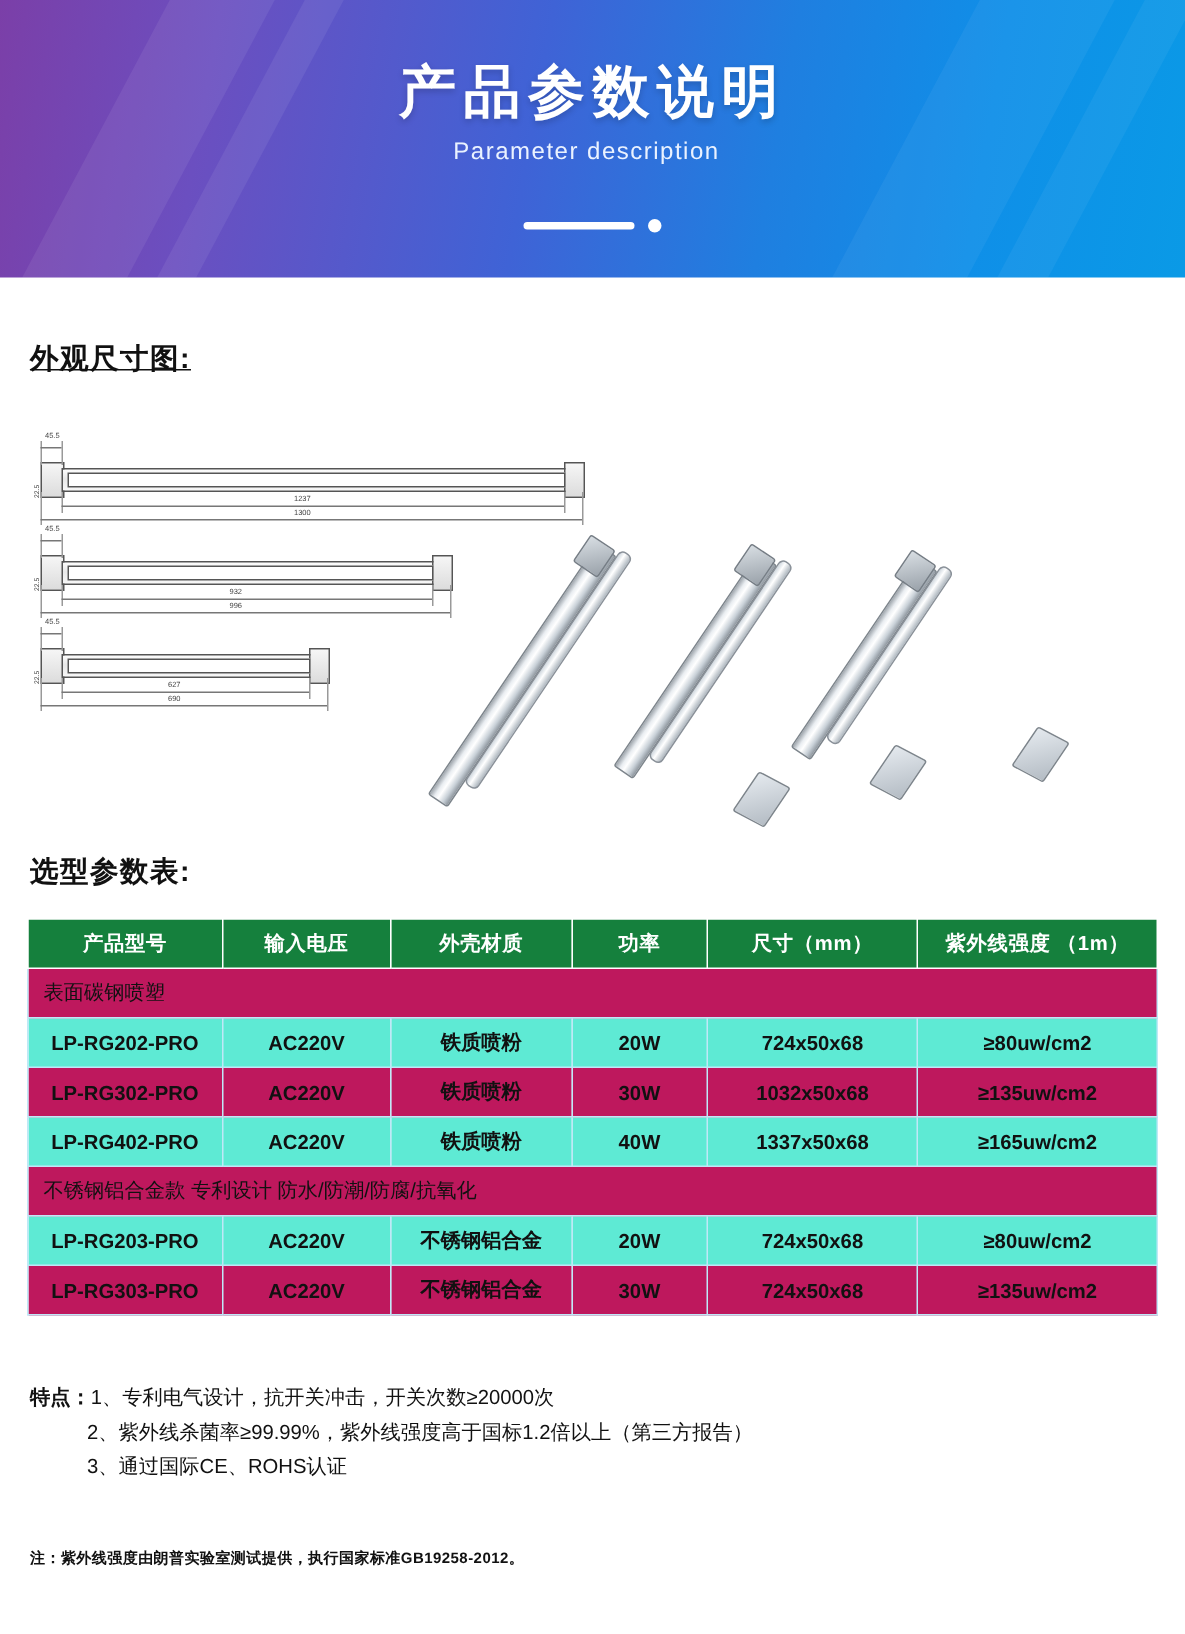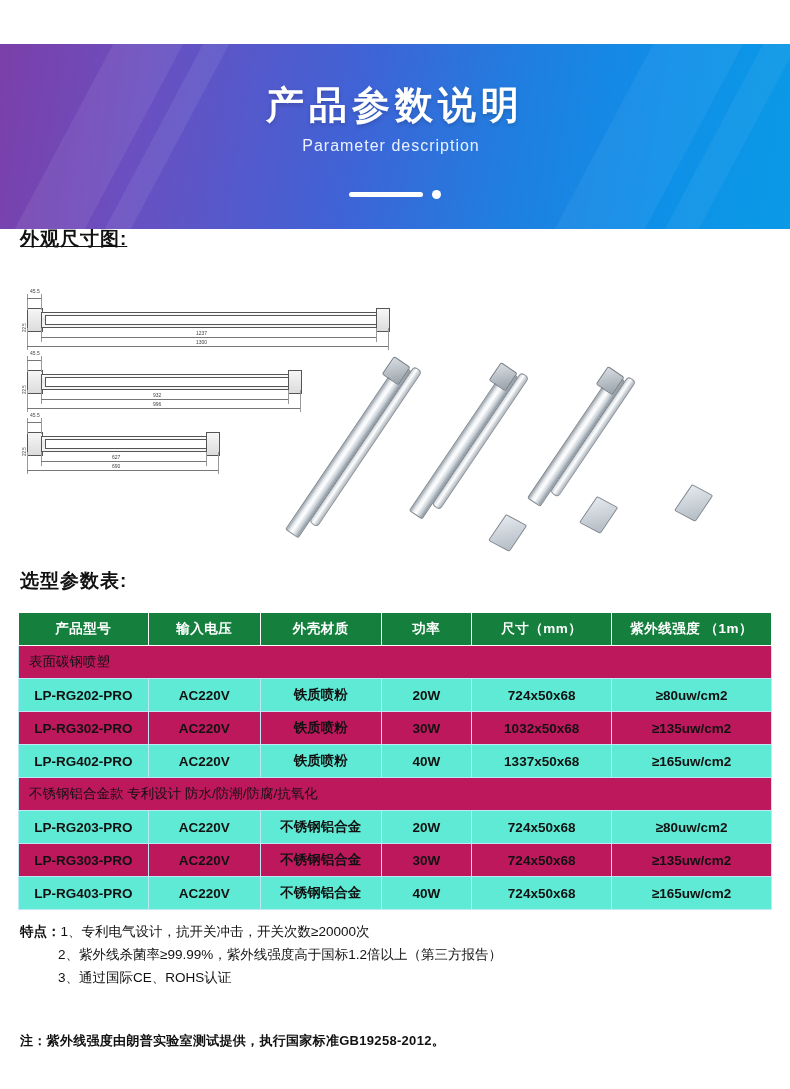--- a/index.html
+++ b/index.html
@@ -10,21 +10,20 @@
     color:#111;
     position:relative;
     overflow:hidden;
   }
   
   .banner{
     position:relative;
     width:790px;height:185px;
     background:linear-gradient(100deg,#7b3fa8 0%,#6b4fc0 18%,#3f63d6 45%,#1f7fe0 65%,#0f8fe8 82%,#0a9ae6 100%);
     overflow:hidden;
-    margin-top:44px;
   }
   .banner .stripe{
     position:absolute;
     background:rgba(255,255,255,0.07);
     transform:skewX(-28deg);
   }
   .banner .s1{left:60px;top:-40px;width:70px;height:280px;}
   .banner .s2{left:150px;top:-40px;width:26px;height:280px;}
   .banner .s3{left:600px;top:-40px;width:90px;height:280px;background:rgba(255,255,255,0.05);}
   .banner .s4{left:710px;top:-40px;width:34px;height:280px;background:rgba(255,255,255,0.05);}
@@ -151,21 +150,21 @@
 
   
   .notes{
     position:absolute;left:20px;top:920px;width:750px;
     font-size:13.5px;line-height:23px;color:#111;
   }
   .notes .lbl{font-weight:bold;text-align:right;}
   .notes .indent{padding-left:38px;}
   .footnote{
     position:absolute;left:20px;top:1032px;width:755px;
-    font-size:13px;font-weight:bold;color:#111;
+    font-size:10px;font-weight:bold;color:#111;
     letter-spacing:0.3px;
   }
 </style>
 </head>
 <body>
 
 <div class="banner">
   <div class="stripe s1"></div>
   <div class="stripe s2"></div>
   <div class="stripe s3"></div>
@@ -328,28 +327,20 @@
       <td>≥80uw/cm2</td>
     </tr>
     <tr class="plain">
       <td>LP-RG303-PRO</td>
       <td>AC220V</td>
       <td>不锈钢铝合金</td>
       <td>30W</td>
       <td>724x50x68</td>
       <td>≥135uw/cm2</td>
     </tr>
-    <tr class="alt">
-      <td>LP-RG403-PRO</td>
-      <td>AC220V</td>
-      <td>不锈钢铝合金</td>
-      <td>40W</td>
-      <td>724x50x68</td>
-      <td>≥165uw/cm2</td>
-    </tr>
   </tbody>
 </table>
 
 <div class="notes">
   <div>
     <span class="lbl">特点：</span><span>1、专利电气设计，抗开关冲击，开关次数≥20000次</span>
   </div>
   <div class="indent">
     <span>2、紫外线杀菌率≥99.99%，紫外线强度高于国标1.2倍以上（第三方报告）</span>
   </div>

